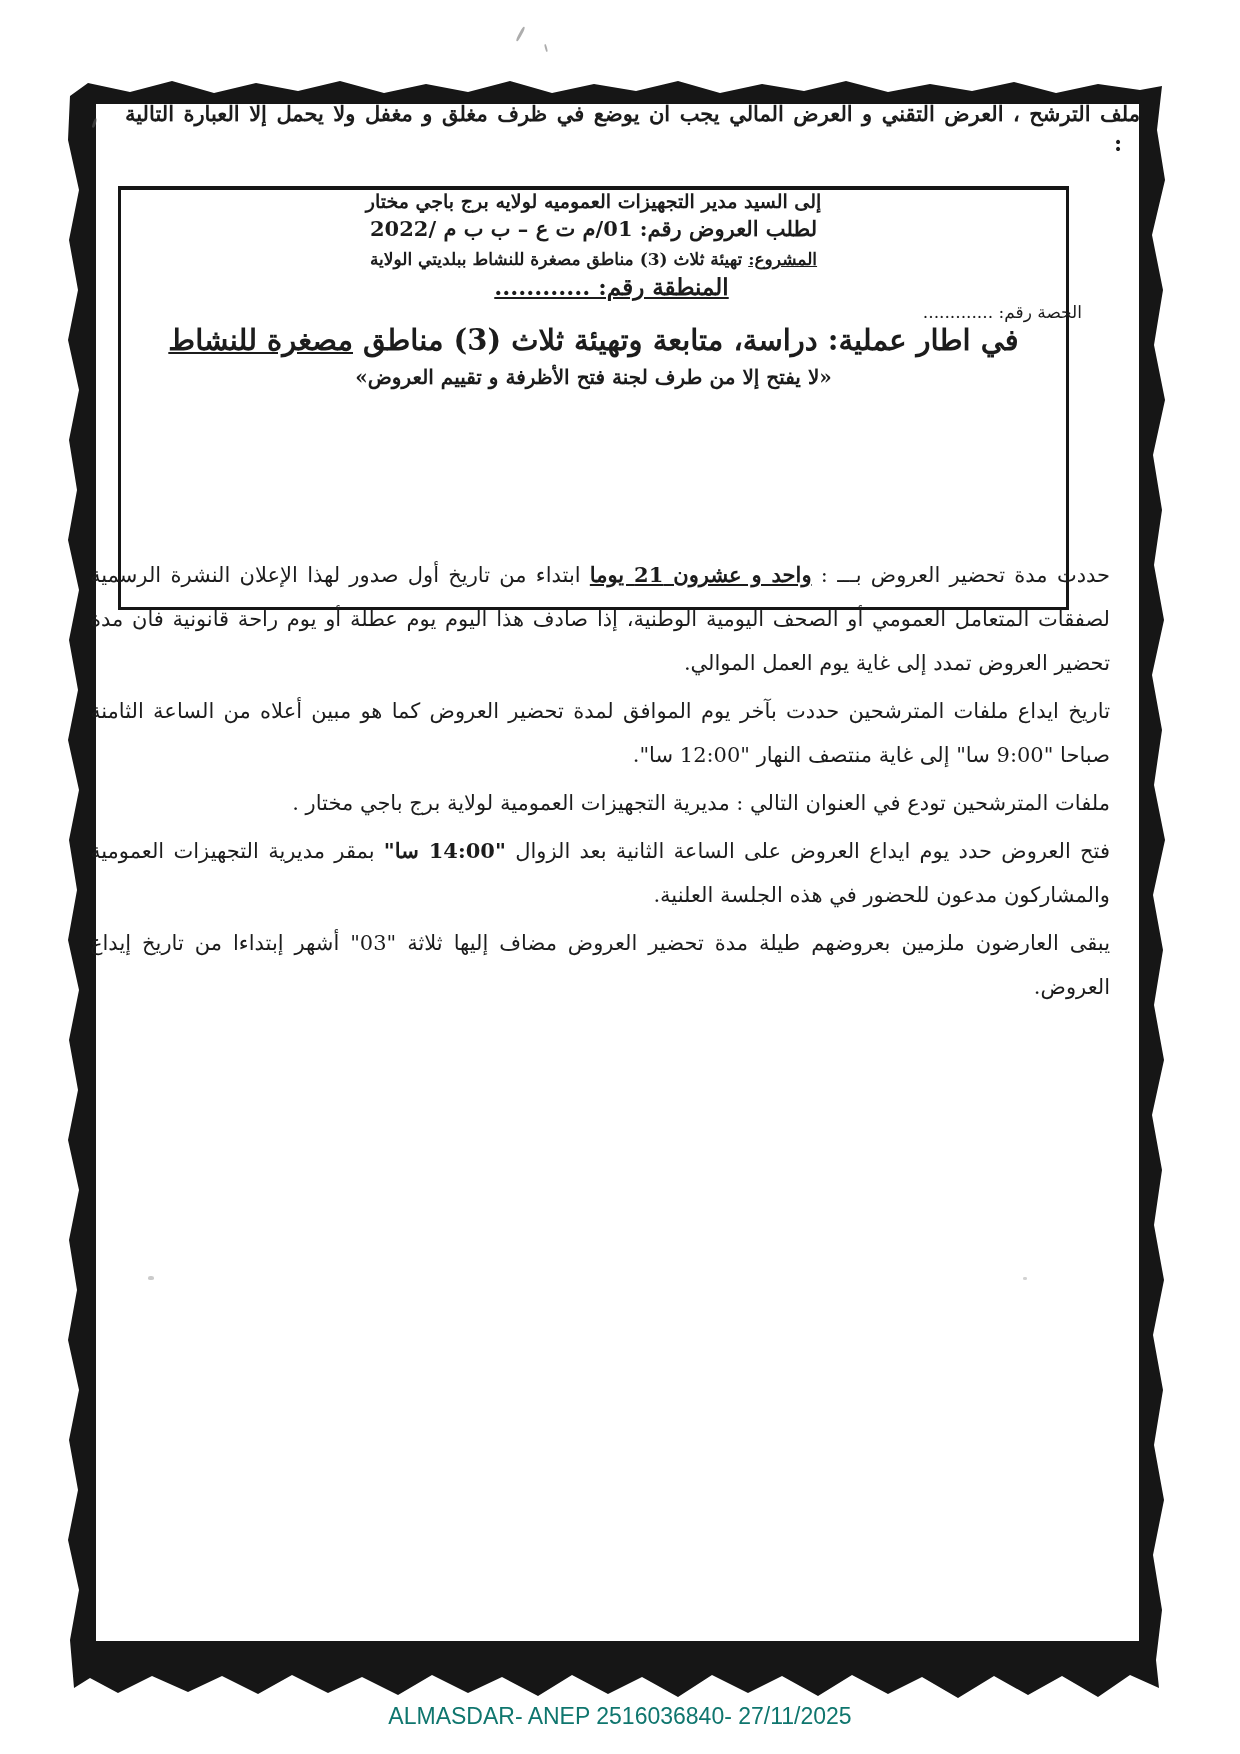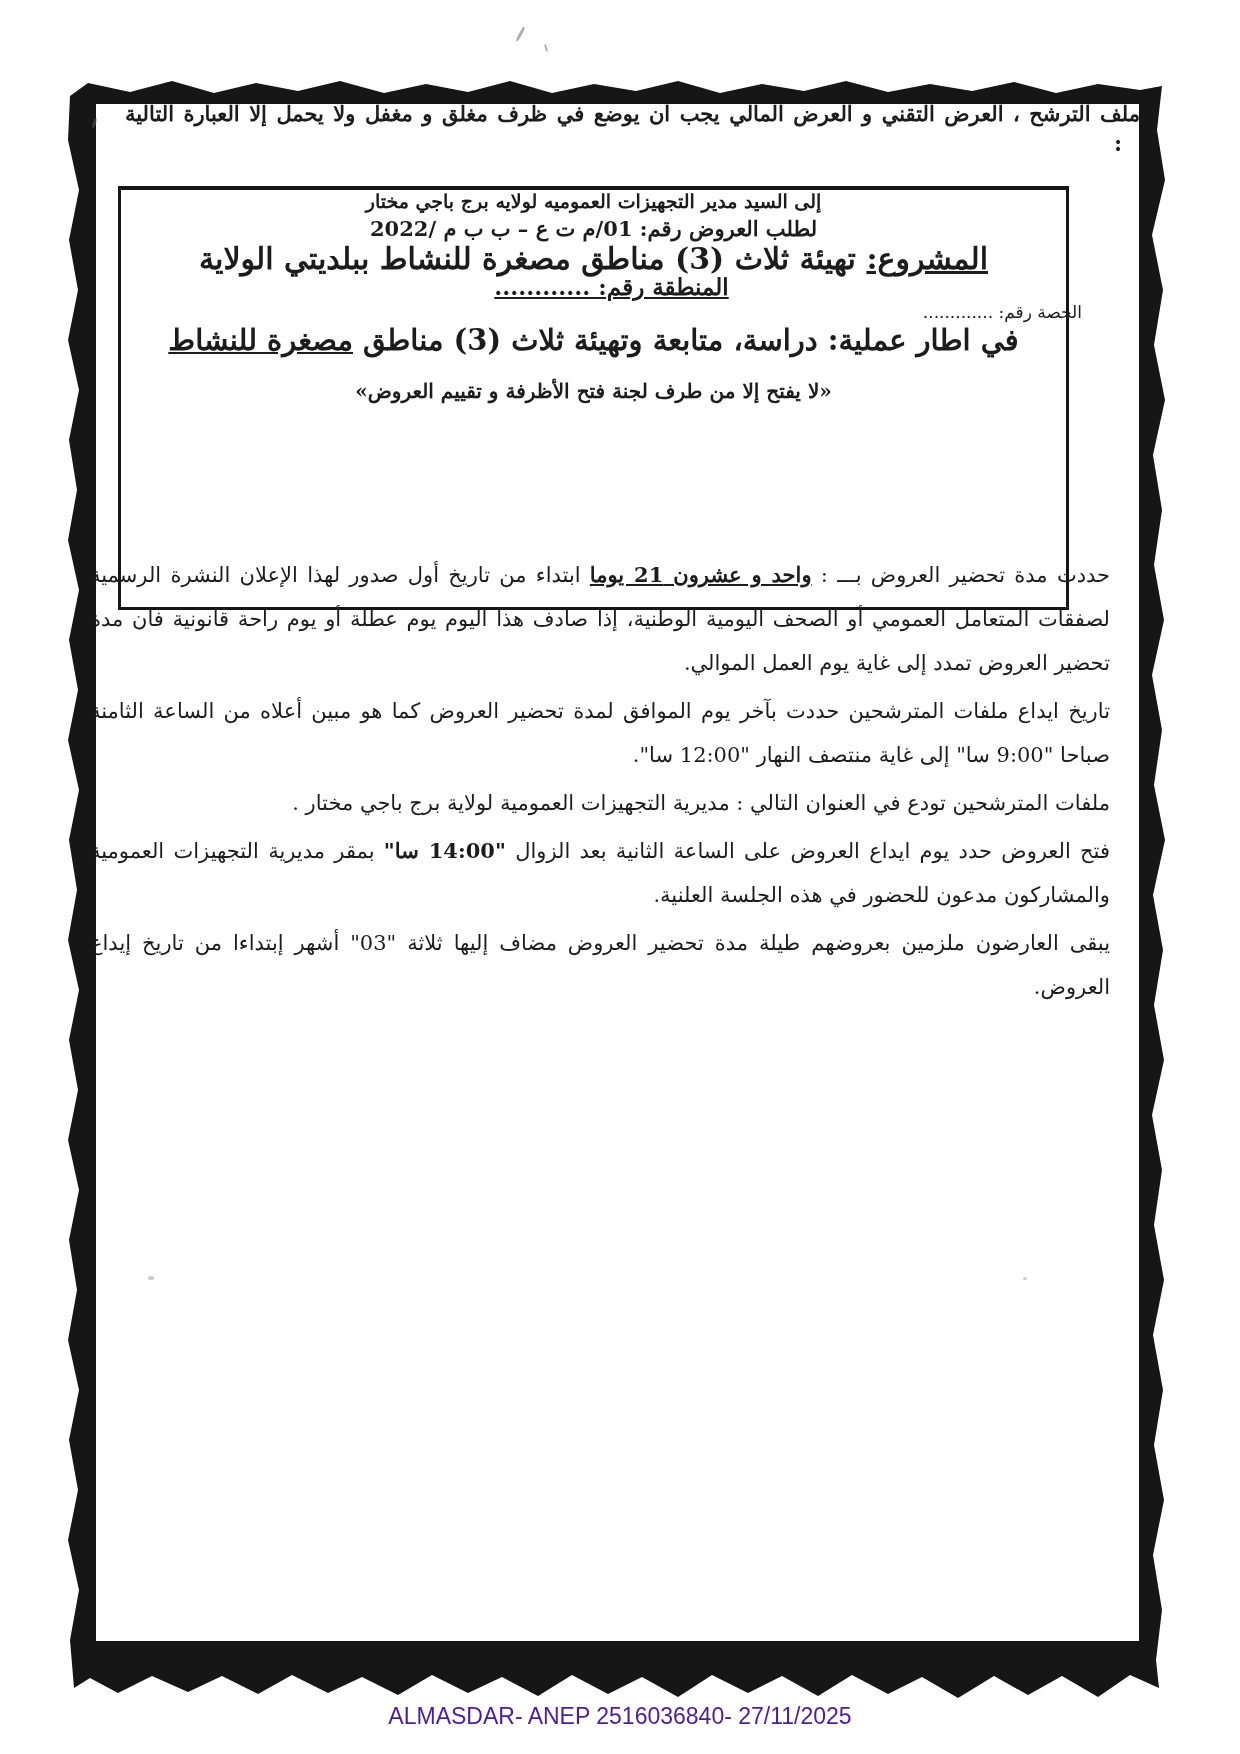--- a/index.html
+++ b/index.html
@@ -14,38 +14,38 @@
             font-size:21px;font-weight:bold;line-height:29px;
             text-align:justify;text-align-last:justify;}
   .top-note-colon{position:absolute;right:118px;top:130px;font-size:22px;font-weight:bold;}
 
   
   .abox{position:absolute;left:118px;top:186px;width:951px;height:424px;
         border:3px solid #161616;border-top-width:4px;text-align:center;padding-top:0;box-sizing:border-box;}
   .addressee{font-size:19px;font-weight:bold;line-height:22px;white-space:nowrap;}
   .title{font-size:33px;font-weight:bold;line-height:34px;margin-top:-7px;white-space:nowrap;}
   .tref{font-size:21px;font-weight:bold;line-height:33px;white-space:nowrap;}
-  .project{font-size:30px;font-weight:bold;line-height:28px;}
+  .project{font-size:17px;font-weight:bold;line-height:28px;}
   .zone{font-size:23px;font-weight:bold;line-height:28px;text-decoration:underline;margin-left:36px;}
   .lot{font-size:17px;line-height:20px;text-align:right;margin-right:-16px;margin-top:1px;}
   .opline{font-size:29px;font-weight:bold;line-height:36px;}
-  .warn{font-size:20px;font-weight:bold;line-height:26px;margin-top:20px;}
+  .warn{font-size:20px;font-weight:bold;line-height:26px;margin-top:6px;}
   .u{text-decoration:underline;}
 
   
   .bodytext{position:absolute;right:130px;top:553px;width:1020px;
             font-size:21px;line-height:44px;text-align:justify;}
   .para{margin:0 0 4px 0;}
   .r-b{font-weight:bold;}
   .r-u{text-decoration:underline;}
 
   
   .footer{position:absolute;left:0;top:1703px;width:1240px;text-align:center;
           font-family:"Liberation Sans","DejaVu Sans",sans-serif;
-          font-size:23px;color:#4c1d95;direction:ltr;}
+          font-size:23px;color:#0f766e;direction:ltr;}
 
   
   .speck{position:absolute;background:#6a6a6a;opacity:.55;border-radius:40%;}
   .s1{left:519px;top:26px;width:3px;height:16px;transform:rotate(28deg);}
   .s2{left:545px;top:44px;width:2px;height:8px;transform:rotate(-15deg);}
   .s3{left:93px;top:118px;width:3px;height:10px;transform:rotate(20deg);opacity:.45;}
   .s4{left:148px;top:1276px;width:6px;height:4px;opacity:.35;}
   .s5{left:1023px;top:1277px;width:4px;height:3px;opacity:.3;}
 </style>
 </head>

